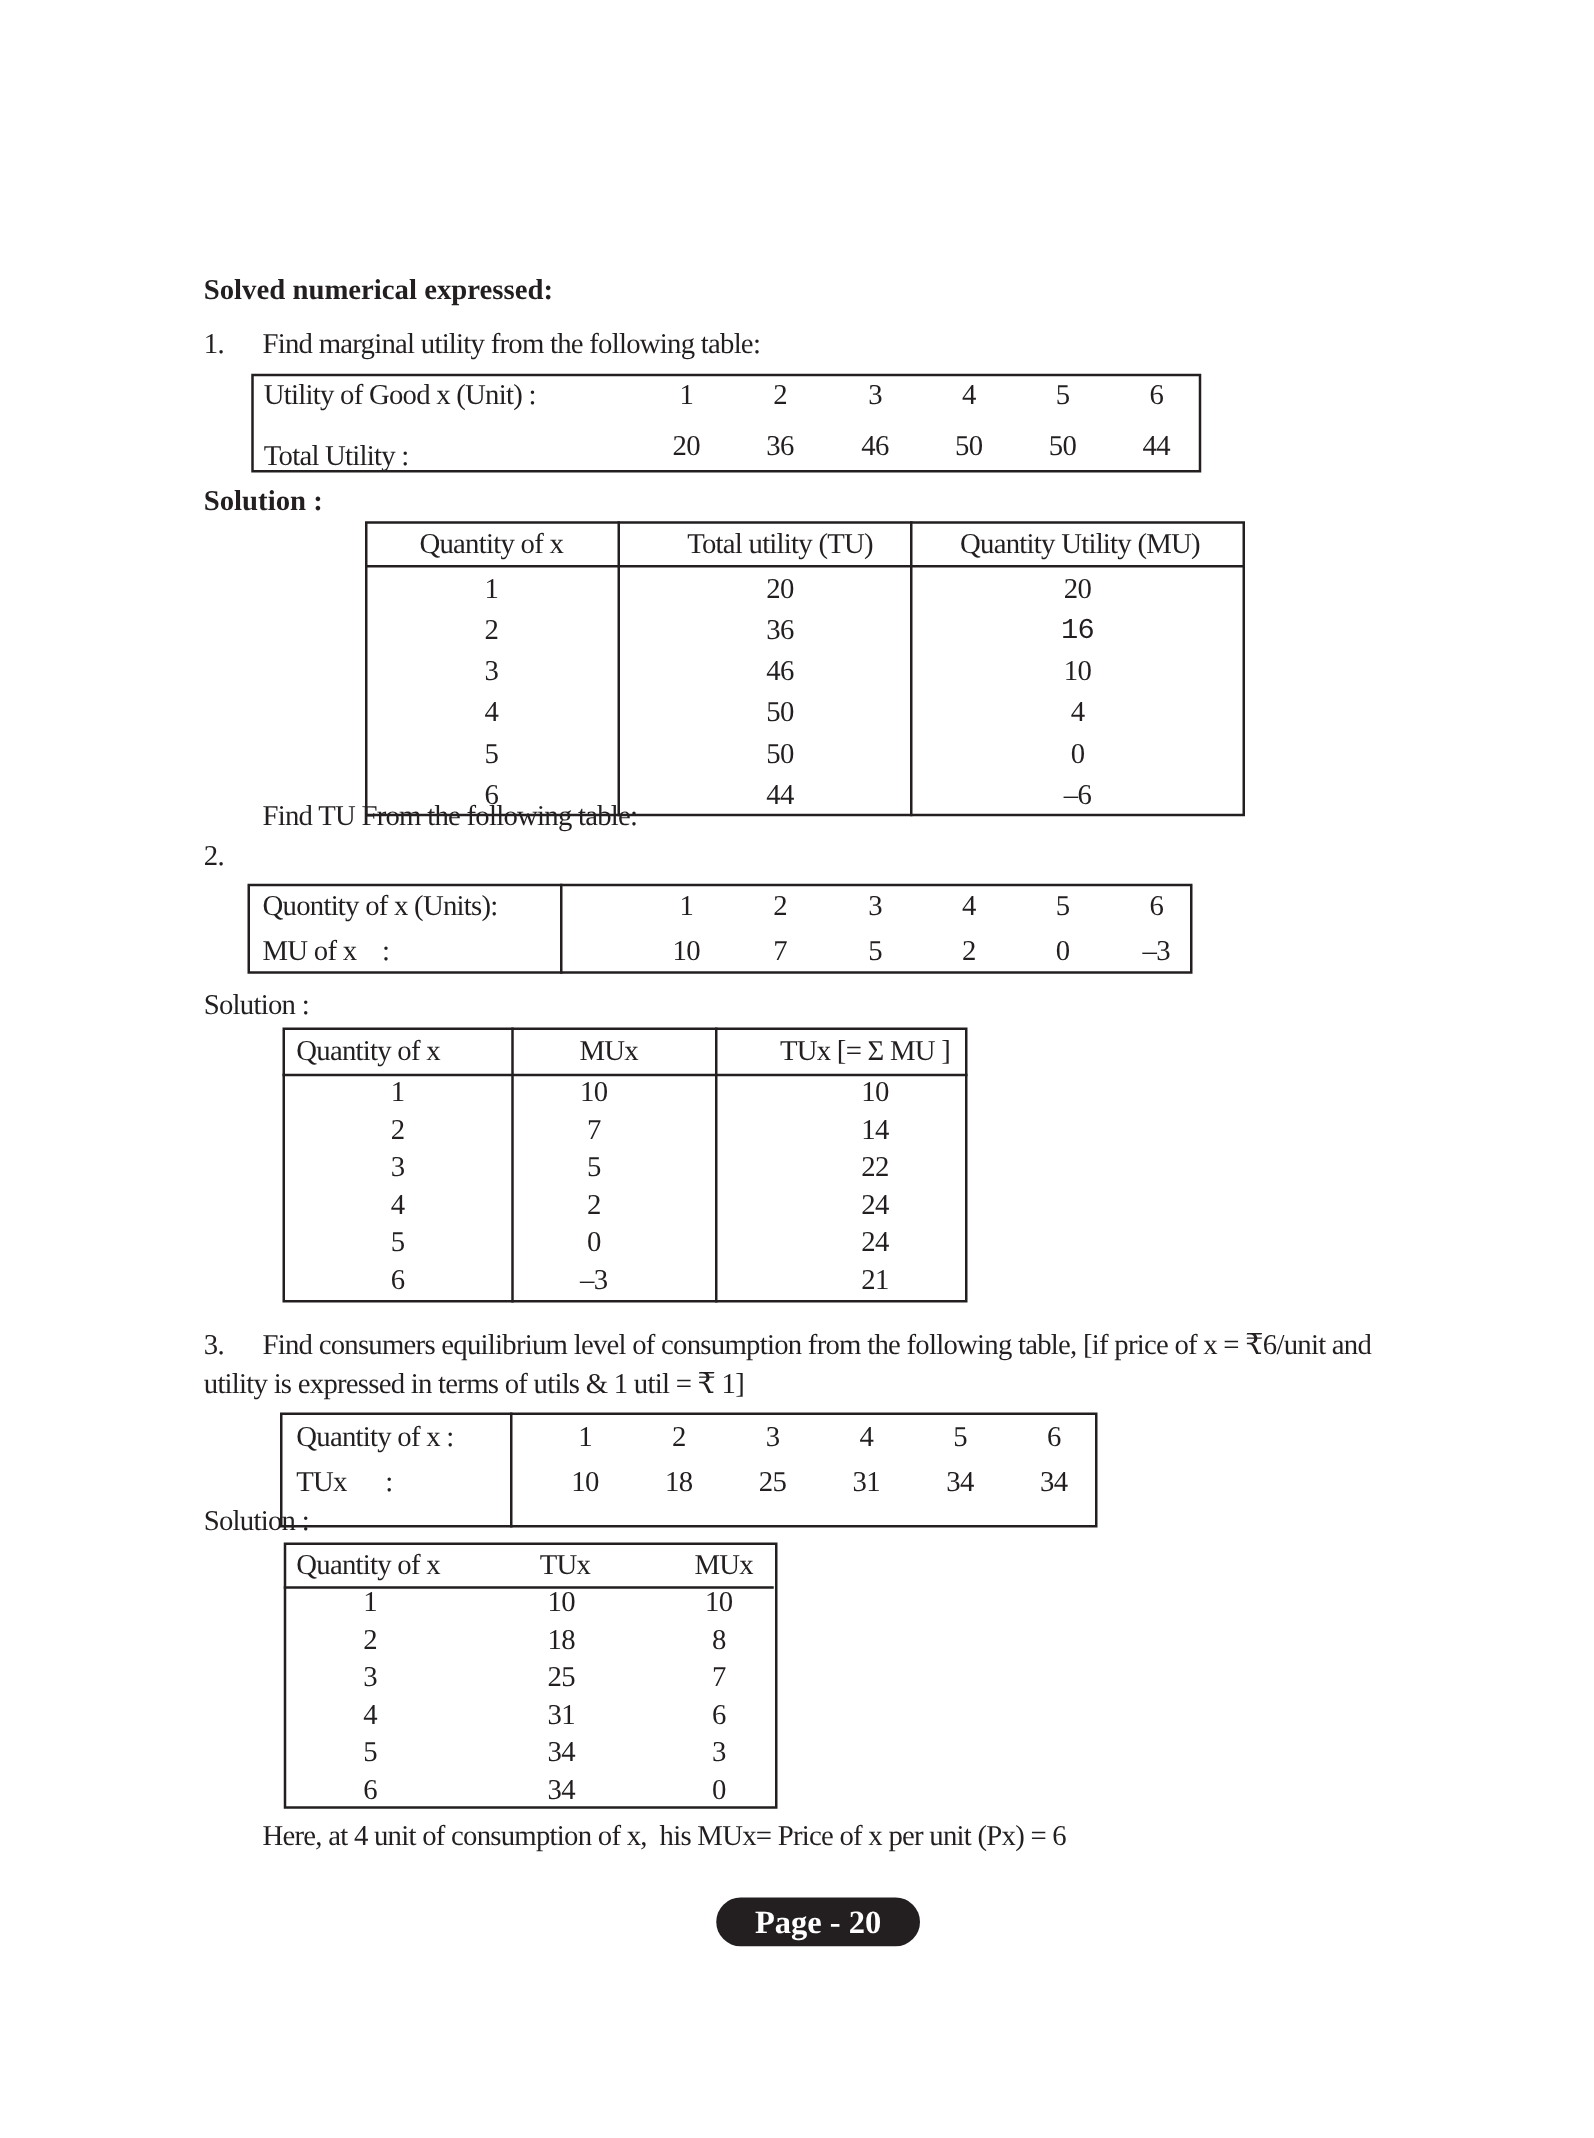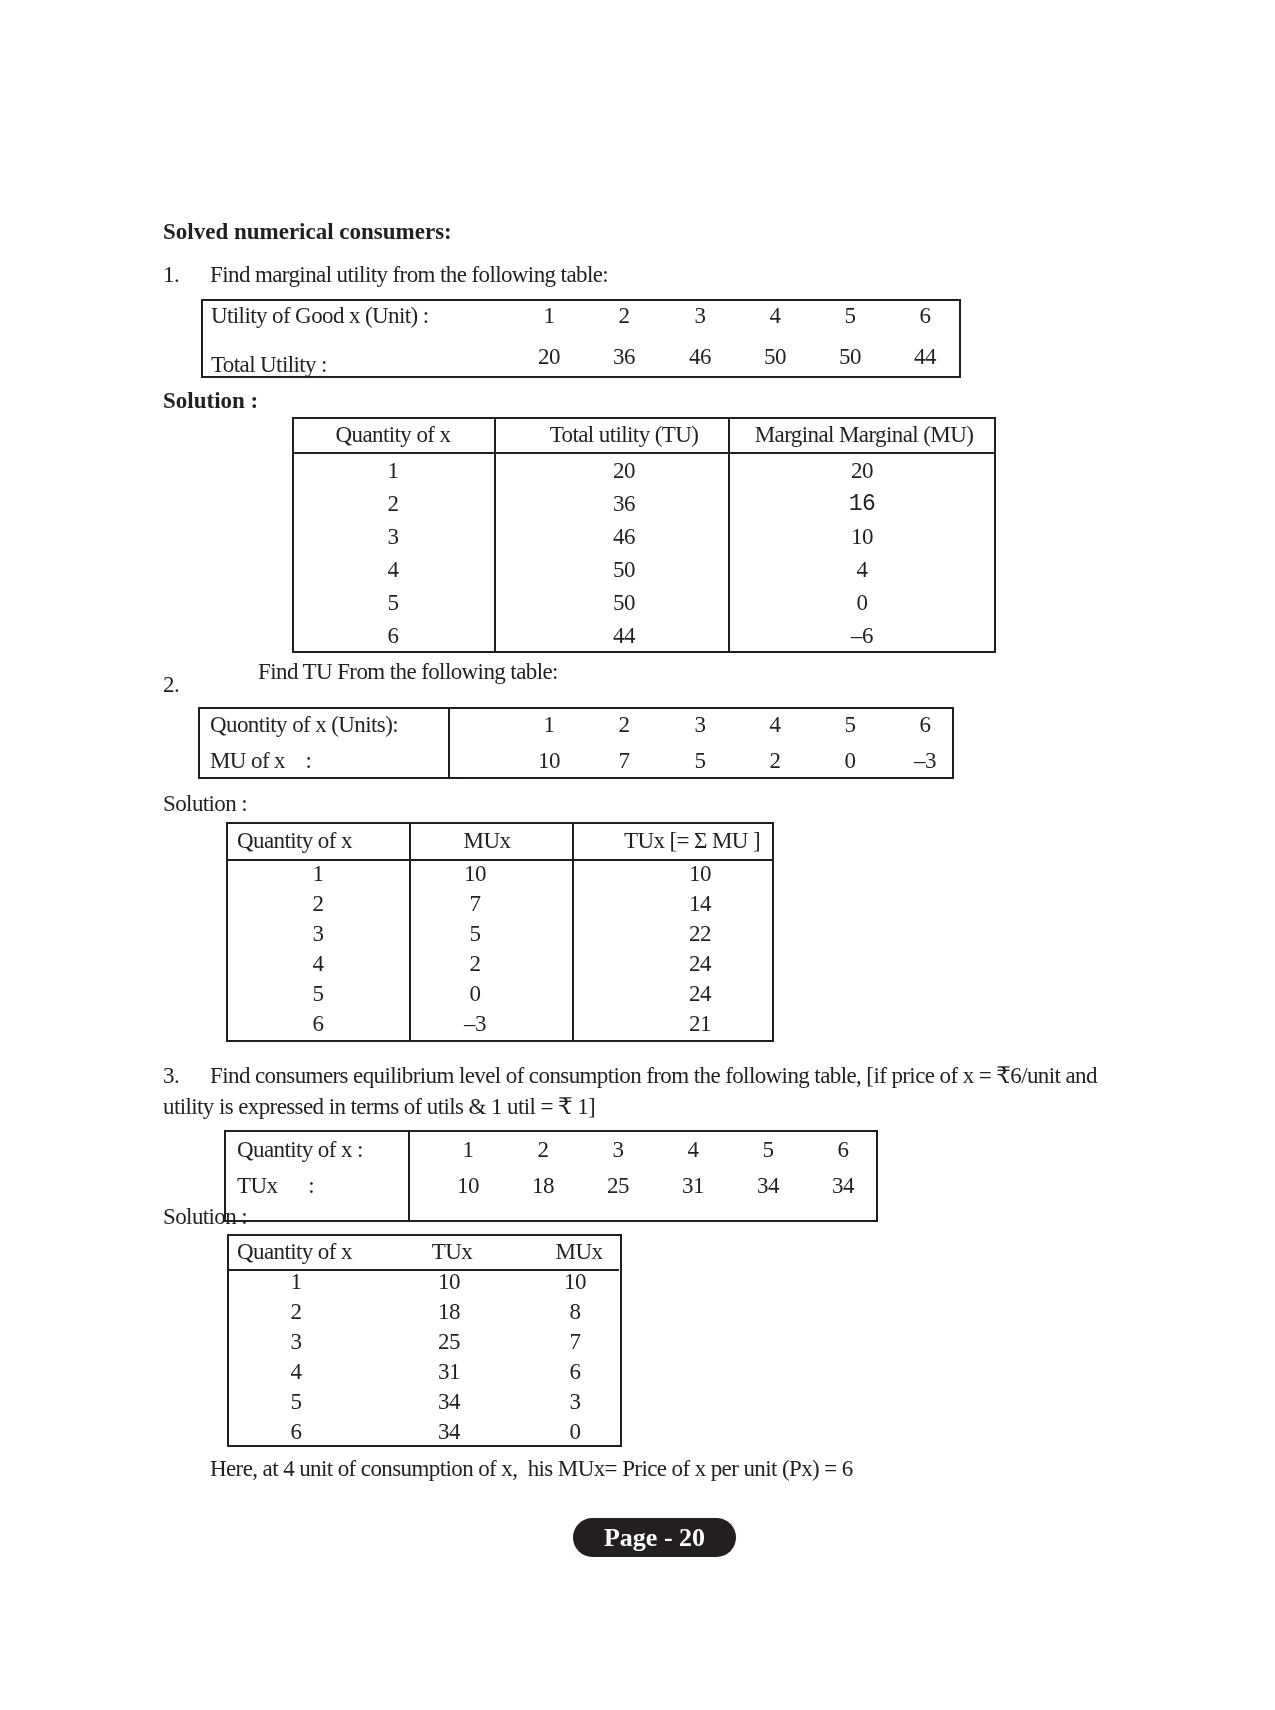--- a/index.html
+++ b/index.html
@@ -18,21 +18,21 @@
   .c { transform: translateX(-50%); text-align: center; }
   .pill {
     position: absolute; left: 573px; top: 1518px; width: 163px; height: 39px;
     background: #231f20; border-radius: 20px; color: #fff;
     font-weight: bold; font-size: 26px; line-height: 39px; text-align: center;
   }
 </style>
 </head>
 <body>
 
-<div class="abs txt bold" style="left:163px; top:218px;">Solved numerical consumers:</div>
+<div class="abs txt bold" style="left:163px; top:218px;">Solved numerical expressed:</div>
 
 <div class="abs txt" style="left:163px; top:261px;">1.</div>
 <div class="abs txt" style="left:210px; top:261px;">Find marginal utility from the following table:</div>
 
 <div class="box" style="left:201px; top:299px; width:760px; height:79px;"></div>
 <div class="cell" style="left:211px; top:302px;">Utility of Good x (Unit) :</div>
 <div class="cell" style="left:211px; top:351px;">Total Utility :</div>
 <div id="q1-cells">
     <div class="cell c" style="left: 549px; top: 302px;">1</div>
     <div class="cell c" style="left: 549px; top: 343px;">20</div>
@@ -49,21 +49,21 @@
   </div>
 
 <div class="abs txt bold" style="left:163px; top:387px;">Solution :</div>
 <div class="box" style="left:292px; top:417px; width:704px; height:236px;"></div>
 <div class="hline" style="left:292px; top:452px; width:704px;"></div>
 <div class="vline" style="left:494px; top:417px; height:236px;"></div>
 <div class="vline" style="left:728px; top:417px; height:236px;"></div>
 <div id="s1-cells">
     <div class="cell c" style="left: 393px; top: 421px;">Quantity of x</div>
     <div class="cell c" style="left: 624px; top: 421px;">Total utility (TU)</div>
-    <div class="cell c" style="left: 864px; top: 421px;">Marginal Marginal (MU)</div>
+    <div class="cell c" style="left: 864px; top: 421px;">Quantity Utility (MU)</div>
     <div class="cell c" style="left: 393px; top: 457px;">1</div>
     <div class="cell c" style="left: 624px; top: 457px;">20</div>
     <div class="cell c" style="left: 862px; top: 457px;">20</div>
     <div class="cell c" style="left: 393px; top: 490px;">2</div>
     <div class="cell c" style="left: 624px; top: 490px;">36</div>
     <div class="cell c" style="left: 862px; top: 490px; font-family: Liberation Mono, monospace;">16</div>
     <div class="cell c" style="left: 393px; top: 523px;">3</div>
     <div class="cell c" style="left: 624px; top: 523px;">46</div>
     <div class="cell c" style="left: 862px; top: 523px;">10</div>
     <div class="cell c" style="left: 393px; top: 556px;">4</div>
@@ -71,21 +71,21 @@
     <div class="cell c" style="left: 862px; top: 556px;">4</div>
     <div class="cell c" style="left: 393px; top: 589px;">5</div>
     <div class="cell c" style="left: 624px; top: 589px;">50</div>
     <div class="cell c" style="left: 862px; top: 589px;">0</div>
     <div class="cell c" style="left: 393px; top: 622px;">6</div>
     <div class="cell c" style="left: 624px; top: 622px;">44</div>
     <div class="cell c" style="left: 862px; top: 622px;">–6</div>
   </div>
 
 <div class="abs txt" style="left:163px; top:671px;">2.</div>
-<div class="abs txt" style="left:210px; top:658px;margin-left:48px;">Find TU From the following table:</div>
+<div class="abs txt" style="left:210px; top:639px;">Find TU From the following table:</div>
 
 <div class="box" style="left:198px; top:707px; width:756px; height:72px;"></div>
 <div class="vline" style="left:448px; top:707px; height:72px;"></div>
 <div class="cell" style="left:210px; top:711px;">Quontity of x (Units):</div>
 <div class="cell" style="left:210px; top:747px; white-space:pre;">MU of x    :</div>
 <div id="q2-cells">
     <div class="cell c" style="left: 549px; top: 711px;">1</div>
     <div class="cell c" style="left: 549px; top: 747px;">10</div>
     <div class="cell c" style="left: 624px; top: 711px;">2</div>
     <div class="cell c" style="left: 624px; top: 747px;">7</div>

